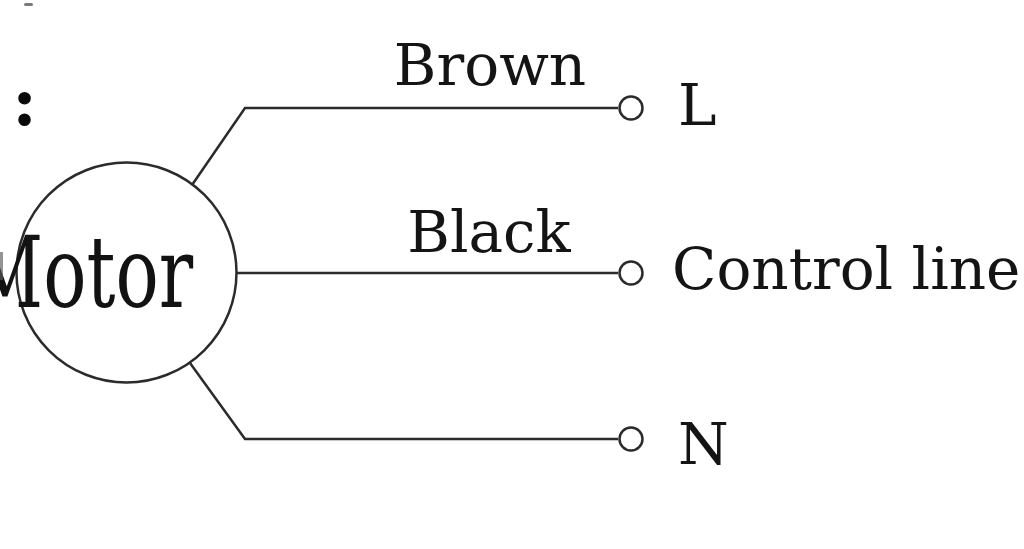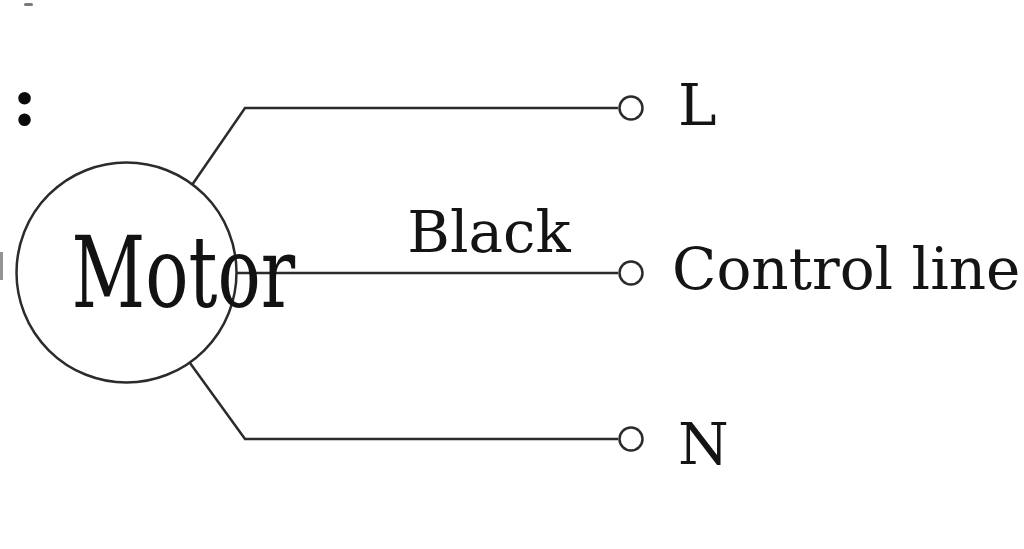--- a/index.html
+++ b/index.html
@@ -26,27 +26,27 @@
     font-size: 58px;
     line-height: 1;
     white-space: nowrap;
     color: #141414;
   }
   .lbl.centered {
     transform: translateX(-50%);
   }
   .motor-box {
     position: absolute;
-    left: 28px;
+    left: 16px;
     top: 162px;
     width: 221px;
     height: 221px;
     display: flex;
     align-items: center;
-    justify-content: flex-start;
+    justify-content: flex-end;
   }
   .motor-text {
     font-size: 100px;
     line-height: 1;
     transform: scaleX(0.72);
     transform-origin: center;
     white-space: nowrap;
     color: #121212;
   }
   .colon-fragment {
@@ -94,20 +94,21 @@
 
     <circle cx="631" cy="108" r="11.5" fill="#ffffff" stroke="#2b2b2b" stroke-width="2.5"></circle>
     <circle cx="631" cy="273" r="11.5" fill="#ffffff" stroke="#2b2b2b" stroke-width="2.5"></circle>
     <circle cx="631" cy="439" r="11.5" fill="#ffffff" stroke="#2b2b2b" stroke-width="2.5"></circle>
   </svg>
 
   <div class="motor-box">
     <span class="motor-text">Motor</span>
   </div>
 
+  <span class="lbl centered" style="left:490px; top:36px;">Brown</span>
   <span class="lbl centered" style="left:489px; top:203px;">Black</span>
 
   <span class="lbl" style="left:678px; top:76px;">L</span>
   <span class="lbl" style="left:672px; top:240px;">Control line</span>
   <span class="lbl" style="left:678px; top:415px;">N</span>
 
   <span class="colon-fragment">:</span>
 
   <div class="top-edge-artifact"></div>
   <div class="left-edge-artifact"></div>

